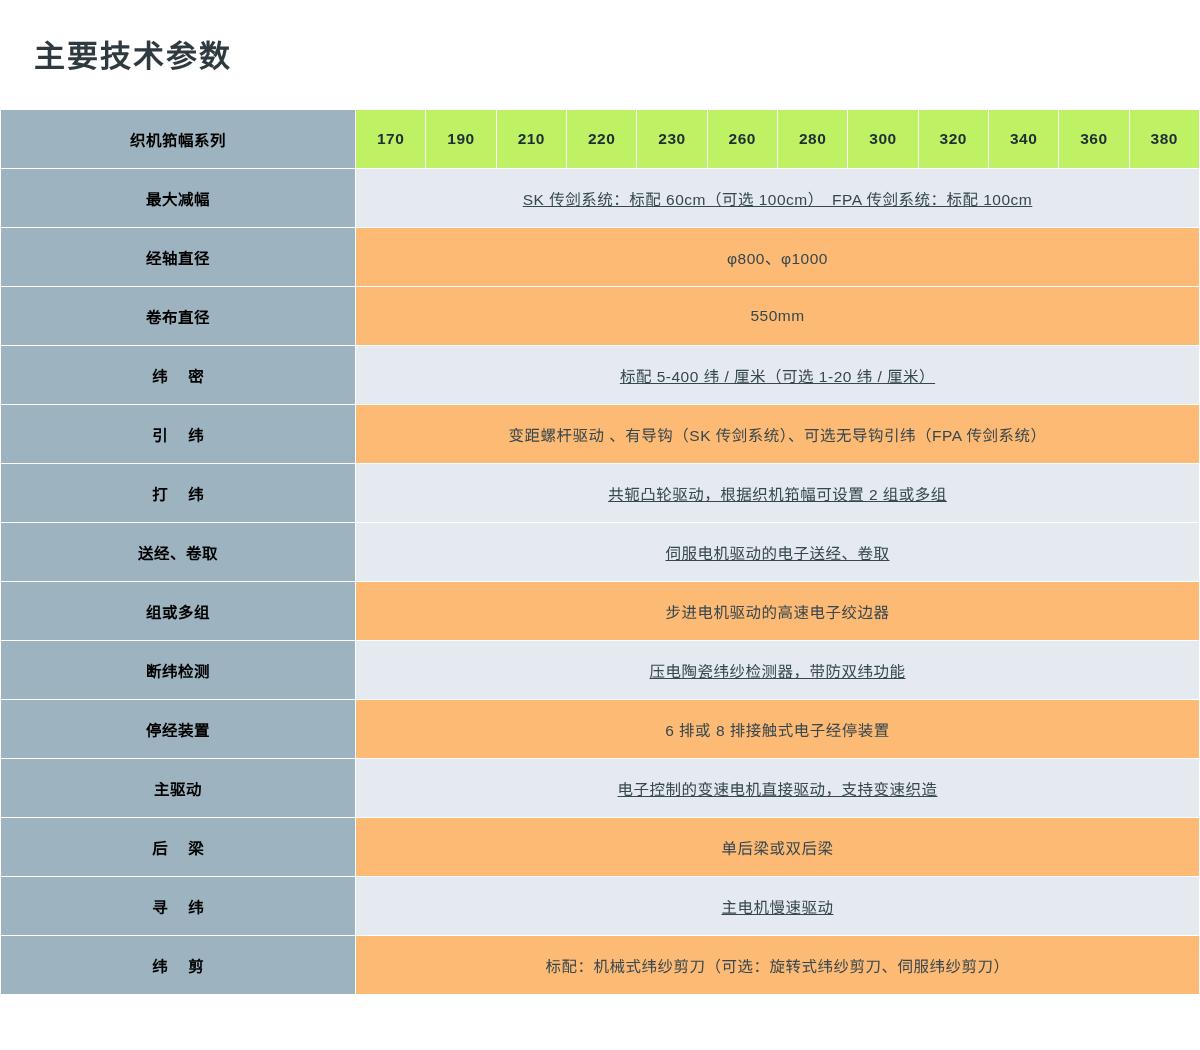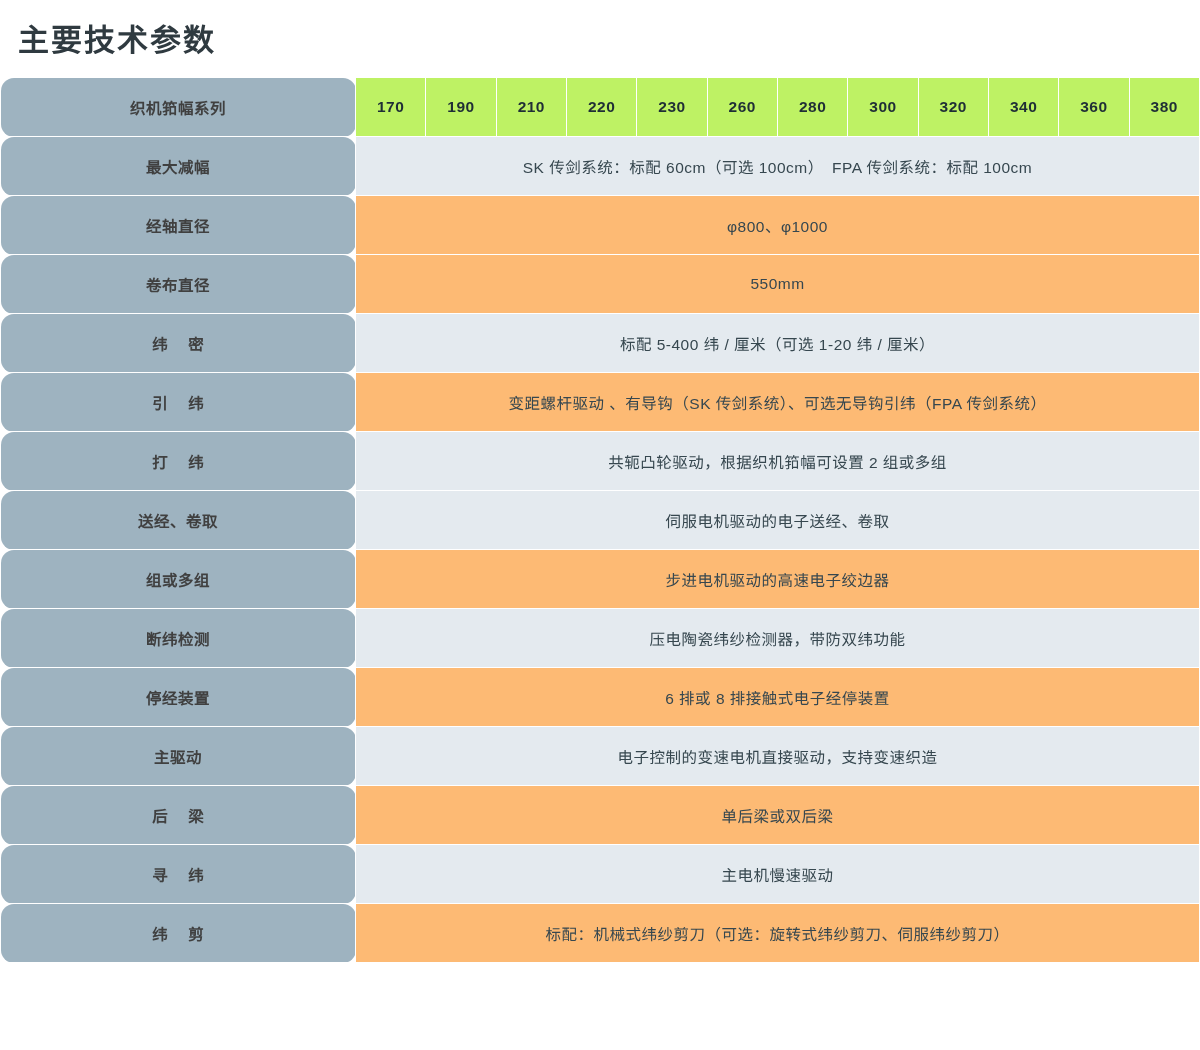--- a/index.html
+++ b/index.html
@@ -19,45 +19,44 @@
     height: 1050px;
     position: relative;
     box-sizing: border-box;
   }
   .page-title {
     font-size: 31px;
     font-weight: bold;
     color: #2f3a40;
     letter-spacing: 2px;
     padding: 22px 0 18px 18px;
-    margin: 0;
+    margin: 16px;
     line-height: 1.2;
   }
   table.spec-table {
     width: 1200px;
     border-collapse: collapse;
     table-layout: fixed;
   }
   table.spec-table td {
     border: 1px solid #ffffff;
     text-align: center;
     vertical-align: middle;
     font-size: 15.5px;
     letter-spacing: 0.5px;
   }
   
   td.label-cell {
     width: 352px;
     background: #9eb3c0;
-    color: #404040;
+    color: #000000;
     font-weight: bold;
     font-size: 16px;
     letter-spacing: 2px;
     height: 56px;
-    border-radius: 13px;
   }
   td.label-cell.spaced {
     letter-spacing: 8px;
     text-indent: 8px;
   }
   
   td.num-cell {
     background: #bef264;
     color: #1f2e36;
     font-weight: bold;
@@ -67,20 +66,21 @@
   }
   
   td.value-cell {
     color: #36474f;
     font-size: 15.5px;
     height: 56px;
     padding: 0 10px;
   }
   td.value-cell.odd {
     background: #e4eaef;
+    text-decoration: underline;
   }
   td.value-cell.even {
     background: #fdba74;
   }
 </style>
 </head>
 <body>
 
 <div class="page">
 

